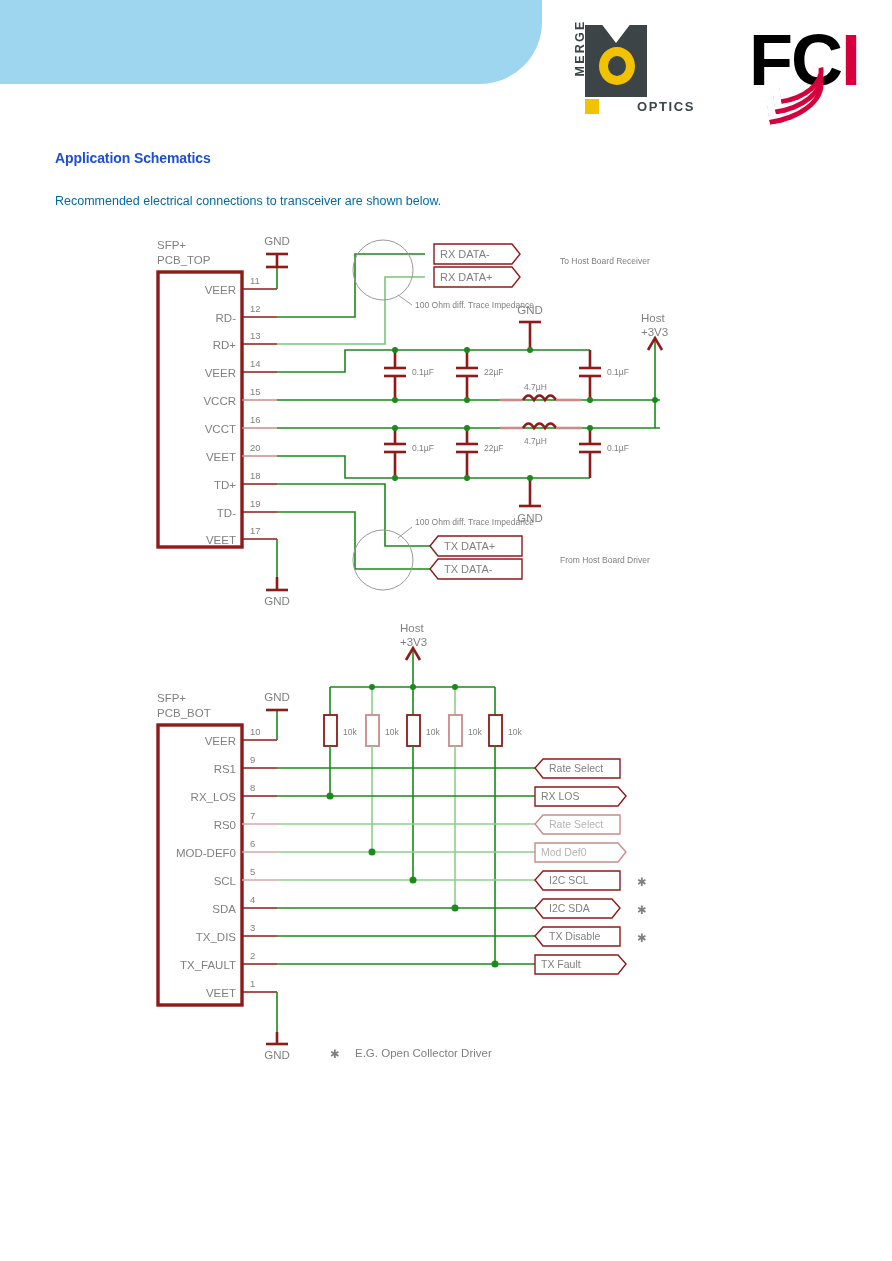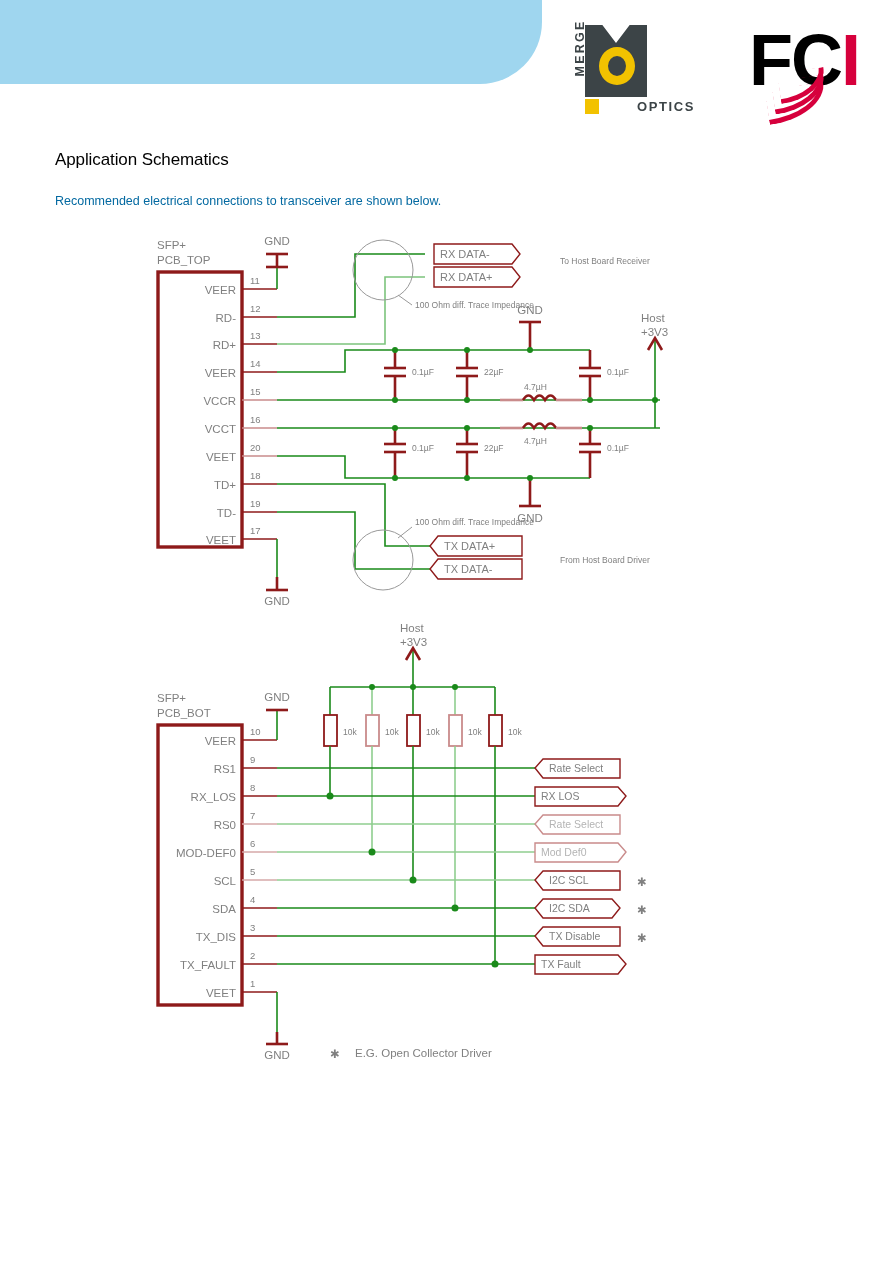--- a/index.html
+++ b/index.html
@@ -114,23 +114,23 @@
     transform: rotate(-8deg);
   }
   .fci-a1 { left: 34px; top: 46px; width: 42px; height: 26px; }
   .fci-a2 { left: 28px; top: 54px; width: 48px; height: 28px; }
   .fci-a3 { left: 22px; top: 62px; width: 54px; height: 30px; }
 
   
   #page-title {
     position: absolute;
     left: 55px; top: 150px;
-    font-size: 17px;
-    font-weight: normal;
-    color: #000000;
+    font-size: 14px;
+    font-weight: bold;
+    color: #1d4ed8;
     letter-spacing: -0.1px;
   }
   #intro-text {
     position: absolute;
     left: 55px; top: 194px;
     font-size: 12.5px;
     color: #0369a1;
   }
 
   

